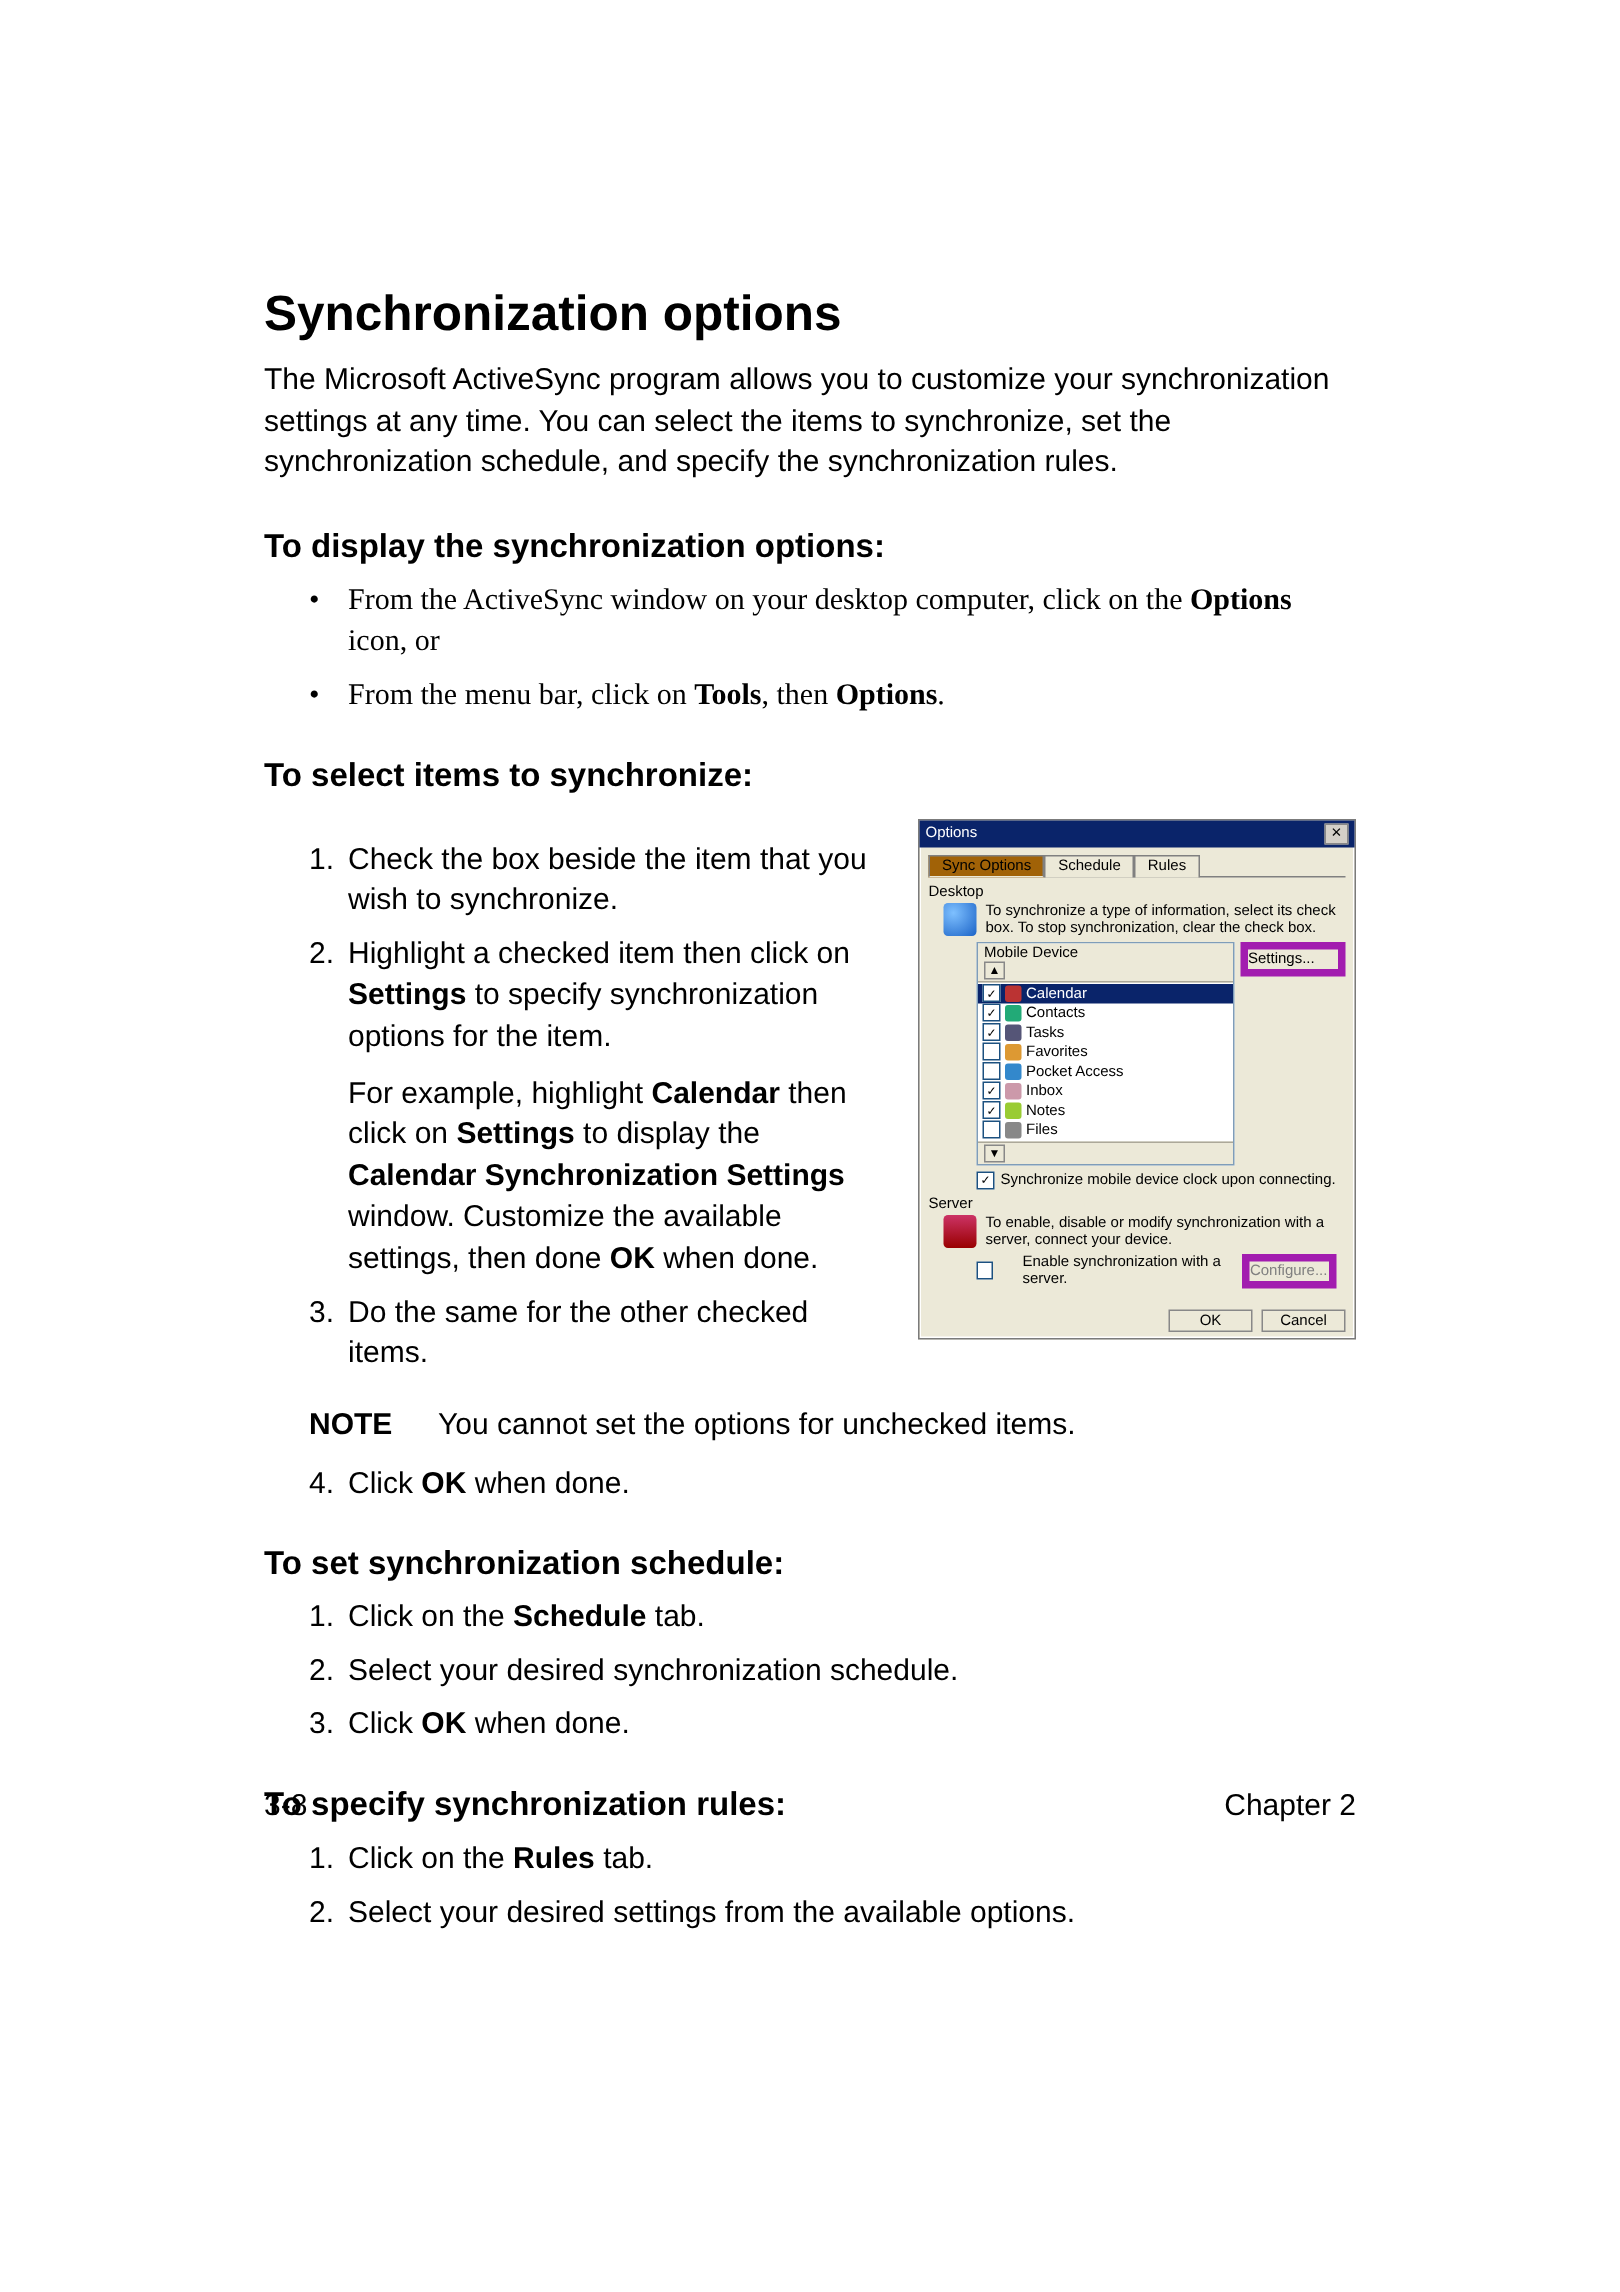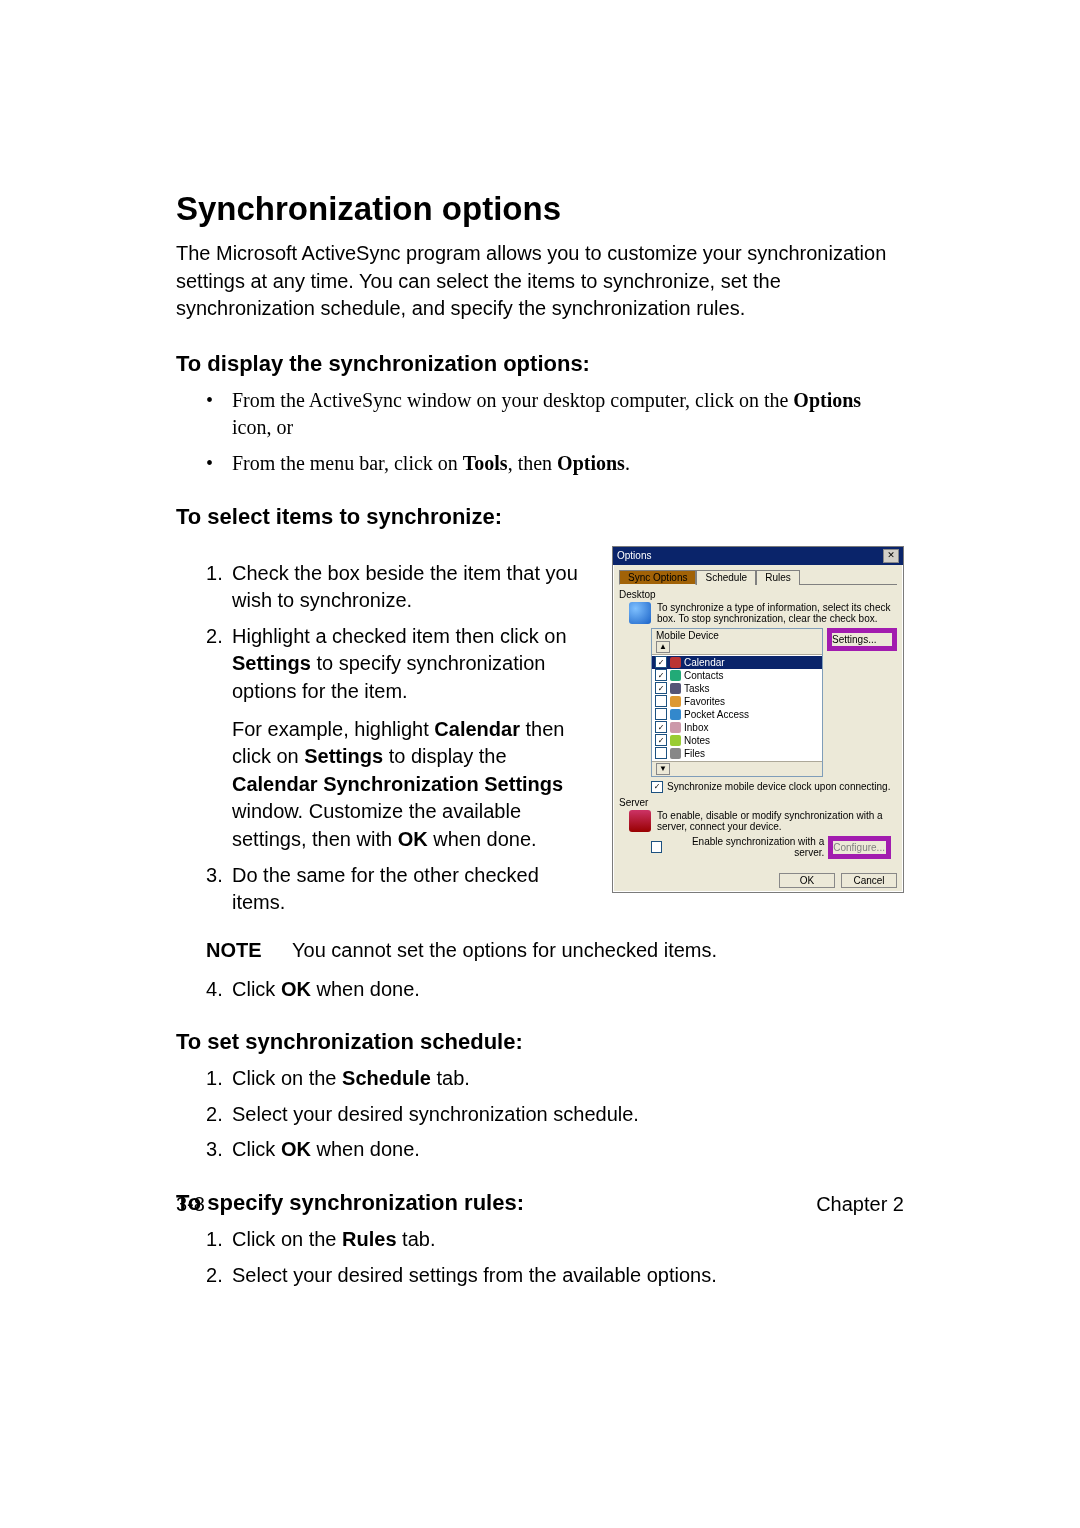--- a/index.html
+++ b/index.html
@@ -89,21 +89,21 @@
 
   <h2>To select items to synchronize:</h2>
 
   <div class="two-col">
     <div class="leftcol">
       <ol class="steps">
         <li>Check the box beside the item that you wish to synchronize.</li>
         <li>
           <span>Highlight a checked item then click on </span><span class="b">Settings</span><span> to specify synchronization options for the item.</span>
           <div style="height:10px"></div>
-          <span>For example, highlight </span><span class="b">Calendar</span><span> then click on </span><span class="b">Settings</span><span> to display the </span><span class="b">Calendar Synchronization Settings</span><span> window. Customize the available settings, then with </span><span class="b">OK</span><span> when done.</span>
+          <span>For example, highlight </span><span class="b">Calendar</span><span> then click on </span><span class="b">Settings</span><span> to display the </span><span class="b">Calendar Synchronization Settings</span><span> window. Customize the available settings, then done </span><span class="b">OK</span><span> when done.</span>
         </li>
         <li>Do the same for the other checked items.</li>
       </ol>
     </div>
 
     <div class="dlg">
       <div class="dlg-title">
         <span>Options</span>
         <span class="dlg-close">✕</span>
       </div>
@@ -177,21 +177,21 @@
         <div class="chk-row">
           <span class="cb">✓</span>
           <span>Synchronize mobile device clock upon connecting.</span>
         </div>
         <div class="section-lbl">Server</div>
         <div class="info-row">
           <span class="info-icon srv"></span>
           <span>To enable, disable or modify synchronization with a server, connect your device.</span>
         </div>
         <div class="chk-row" style="justify-content:space-between;margin-right:6px;">
-          <span style="display:flex;gap:20px;align-items:center;text-align:right;">
+          <span style="display:flex;gap:20px;align-items:center;">
             <span class="cb"></span>
             <span>Enable synchronization with a server.</span>
           </span>
           <span class="btn disabled">Configure...</span>
         </div>
       </div>
       <div class="dlg-btns">
         <div class="dlg-btn">OK</div>
         <div class="dlg-btn">Cancel</div>
       </div>

